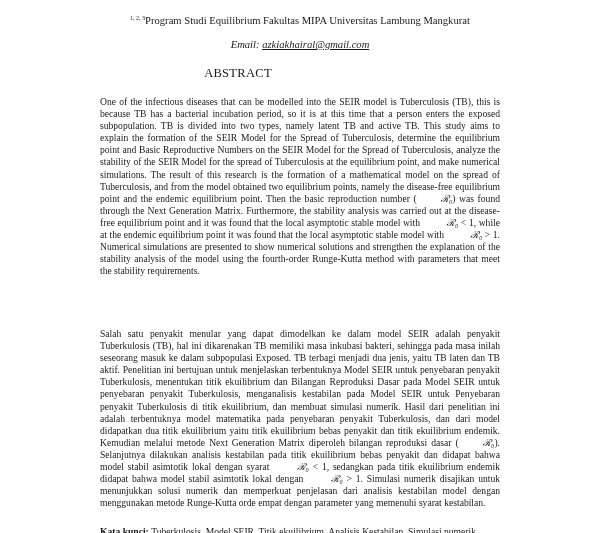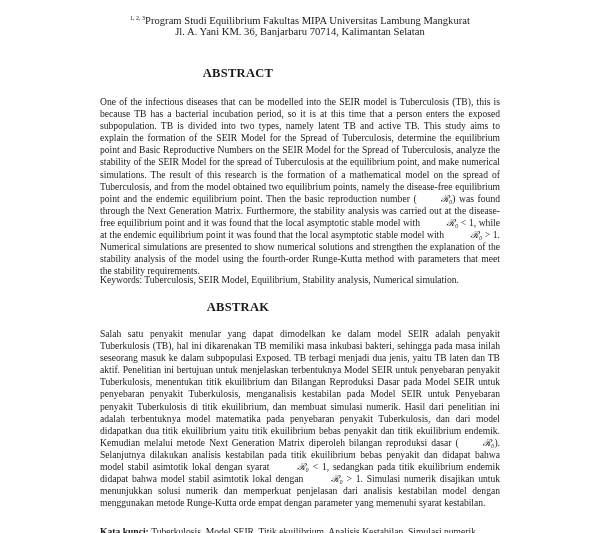--- a/index.html
+++ b/index.html
@@ -13,21 +13,21 @@
     position: absolute; left: 0; width: 600px; text-align: center;
     font-size: 10.6px; line-height: 13px;
   }
   .affil.l1 { top: 12px; }
   .affil.l2 { top: 25px; }
   .affil.l3 { top: 38px; font-style: italic; }
   .affil sup { font-size: 6px; vertical-align: 4px; }
   .email-link { text-decoration: underline; color: #1a1a1a; }
   .heading {
     position: absolute; left: 0; width: 476px; text-align: center;
-    font-weight: bold; font-size: 12.5px; letter-spacing: 0.3px;
+    font-weight: normal; font-size: 12.5px; letter-spacing: 0.3px;
   }
   .heading.h1 { top: 66px; }
   .heading.h2 { top: 300px; }
   .para {
     position: absolute; left: 100px; width: 400px;
     font-size: 9.6px; line-height: 12.1px; text-align: justify;
     text-align-last: left;
   }
   .para.abs-en { top: 96px; }
   .para.abs-id { top: 328px; }
@@ -40,27 +40,25 @@
   .kw .kw-label-id { font-weight: bold; }
   .italic { }
   .r0 { font-style: italic; margin-left: 24px; }
 </style>
 </head>
 <body>
 
 <div class="page">
 
   <div class="affil l1"><sup>1, 2, 3</sup><span>Program Studi Equilibrium Fakultas MIPA Universitas Lambung Mangkurat</span></div>
-  <div class="affil l2">Jl. A. Yani KM. 36, Banjarbaru 70714, Kalimantan Selatan</div>
+  <div class="affil l3"><span>Email: </span><span class="email-link">azkiakhairal@gmail.com</span></div>
 
   <div class="heading h1">ABSTRACT</div>
 
   <div class="para abs-en"><span>One of the infectious diseases that can be modelled into the SEIR model is Tuberculosis (TB), this is because TB has a bacterial incubation period, so it is at this time that a person enters the exposed subpopulation. TB is divided into two types, namely latent TB and active TB. This study aims to explain the formation of the SEIR Model for the Spread of Tuberculosis, determine the equilibrium point and Basic Reproductive Numbers on the SEIR Model for the Spread of Tuberculosis, analyze the stability of the SEIR Model for the spread of Tuberculosis at the equilibrium point, and make numerical simulations. The result of this research is the formation of a mathematical model on the spread of Tuberculosis, and from the model obtained two equilibrium points, namely the disease-free equilibrium point and the endemic equilibrium point. Then the basic reproduction number (</span><span class="r0">ℛ₀</span><span>) was found through the Next Generation Matrix. Furthermore, the stability analysis was carried out at the disease-free equilibrium point and it was found that the local asymptotic stable model with </span><span class="r0">ℛ₀</span><span> &lt; 1, while at the endemic equilibrium point it was found that the local asymptotic stable model with </span><span class="r0">ℛ₀</span><span> &gt; 1. Numerical simulations are presented to show numerical solutions and strengthen the explanation of the stability analysis of the model using the fourth-order Runge-Kutta method with parameters that meet the stability requirements.</span></div>
 
-  <div class="kw en">Keywords: Tuberculosis, SEIR Model, Equilibrium, Stability analysis, Numerical simulation.</div>
 
-  <div class="heading h2">ABSTRAK</div>
 
   <div class="para abs-id"><span>Salah satu penyakit menular yang dapat dimodelkan ke dalam model SEIR adalah penyakit Tuberkulosis (TB), hal ini dikarenakan TB memiliki masa inkubasi bakteri, sehingga pada masa inilah seseorang masuk ke dalam subpopulasi </span><span class="italic">Exposed</span><span>. TB terbagi menjadi dua jenis, yaitu TB laten dan TB aktif. Penelitian ini bertujuan untuk menjelaskan terbentuknya Model SEIR untuk penyebaran penyakit Tuberkulosis, menentukan titik ekuilibrium dan Bilangan Reproduksi Dasar pada Model SEIR untuk penyebaran penyakit Tuberkulosis, menganalisis kestabilan pada Model SEIR untuk Penyebaran penyakit Tuberkulosis di titik ekuilibrium, dan membuat simulasi numerik. Hasil dari penelitian ini adalah terbentuknya model matematika pada penyebaran penyakit Tuberkulosis, dan dari model didapatkan dua titik ekuilibrium yaitu titik ekuilibrium bebas penyakit dan titik ekuilibrium endemik. Kemudian melalui metode </span><span class="italic">Next Generation Matrix</span><span> diperoleh bilangan reproduksi dasar (</span><span class="r0">ℛ₀</span><span>). Selanjutnya dilakukan analisis kestabilan pada titik ekuilibrium bebas penyakit dan didapat bahwa model stabil asimtotik lokal dengan syarat </span><span class="r0">ℛ₀</span><span> &lt; 1, sedangkan pada titik ekuilibrium endemik didapat bahwa model stabil asimtotik lokal dengan </span><span class="r0">ℛ₀</span><span> &gt; 1. Simulasi numerik disajikan untuk menunjukkan solusi numerik dan memperkuat penjelasan dari analisis kestabilan model dengan menggunakan metode Runge-Kutta orde empat dengan parameter yang memenuhi syarat kestabilan.</span></div>
 
   <div class="kw id"><span class="kw-label-id">Kata kunci: </span><span>Tuberkulosis, Model SEIR, Titik ekuilibrium, Analisis Kestabilan, Simulasi numerik.</span></div>
 
 </div>
 
 </body></html>

